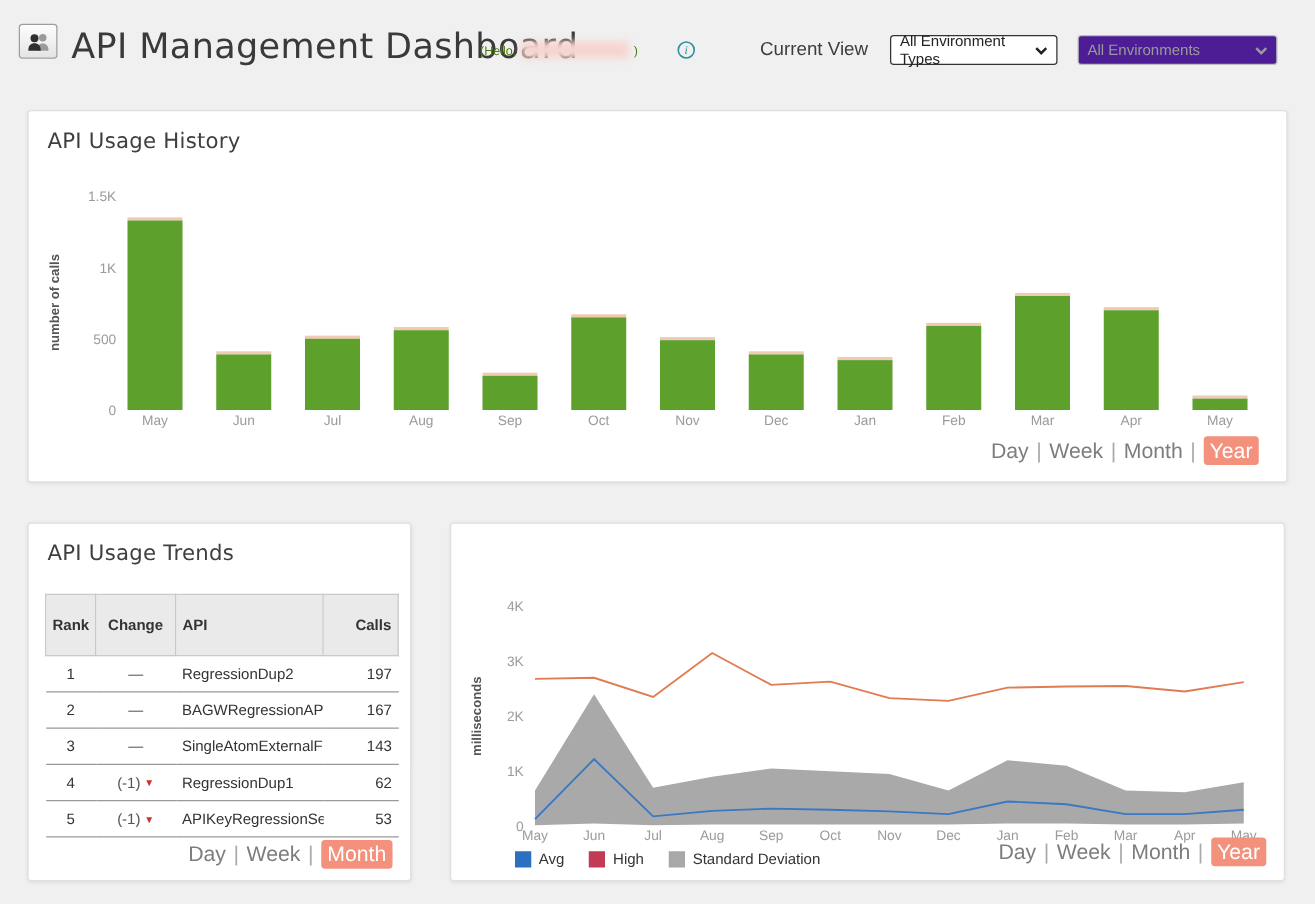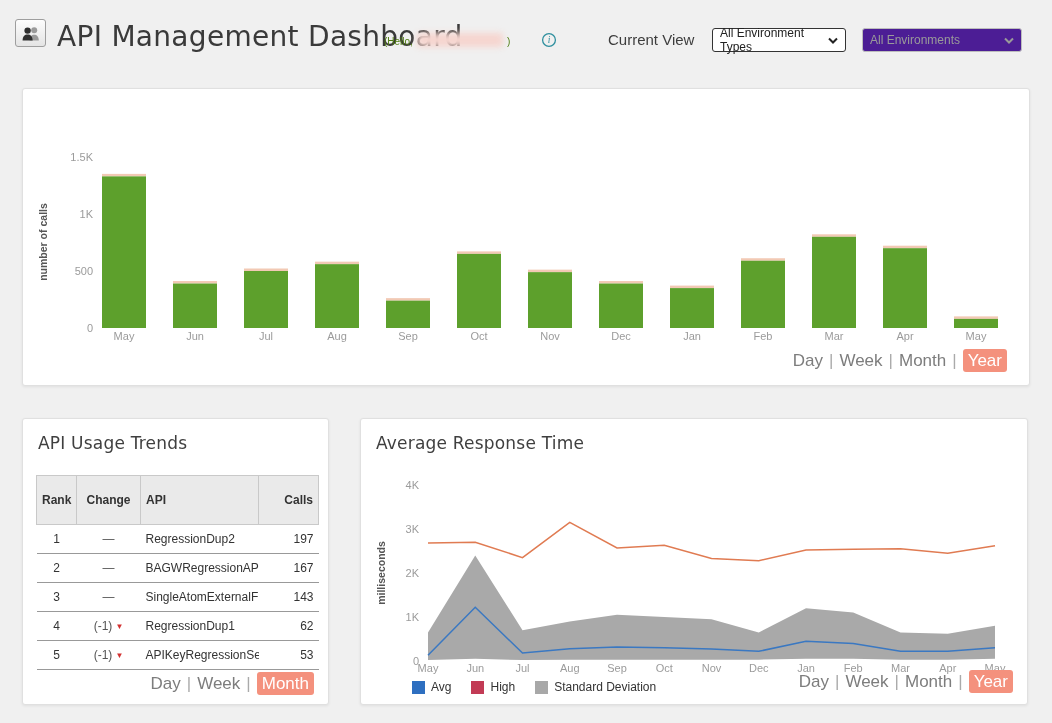--- a/index.html
+++ b/index.html
@@ -135,20 +135,21 @@
   </div>
   <div class="select-box disabled" style="left:862px; width:160px;">
     <span>All Environments</span>
     <svg class="chev" width="10" height="7" viewBox="0 0 10 7">
       <polyline points="1,1.5 5,5.5 9,1.5" fill="none" stroke="#9a9a9a" stroke-width="2"></polyline>
     </svg>
   </div>
 </div>
 
 <div class="panel" id="panel-history">
+  <div class="panel-title">API Usage History</div>
   <svg id="usage-history-chart" width="980" height="215" viewBox="0 0 980 215">
       <text x="60" y="191" text-anchor="end" class="tick">0</text>
       <text x="60" y="134" text-anchor="end" class="tick">500</text>
       <text x="60" y="77" text-anchor="end" class="tick">1K</text>
       <text x="60" y="20" text-anchor="end" class="tick">1.5K</text>
       <text transform="translate(14,101) rotate(-90)" text-anchor="middle" class="axis-label">number of calls</text>
       <rect x="69" y="32.879999999999995" width="44" height="2.5" fill="#f2c9b4"></rect>
       <rect x="69" y="35.379999999999995" width="44" height="151.62" fill="#5da02c"></rect>
       <text x="91" y="199" text-anchor="middle" class="tick">May</text>
       <rect x="140" y="140.04" width="44" height="2.5" fill="#f2c9b4"></rect>
@@ -232,21 +233,20 @@
           <td class="col-change"><span class="chg">(-1)</span><span class="tri">▼</span></td>
           <td class="col-api">APIKeyRegressionSe</td>
           <td class="col-calls">53</td>
         </tr>
       </tbody>
   </table>
   <div class="range-selector" id="trends-range"><span class="opt">Day</span><span class="sep">|</span><span class="opt">Week</span><span class="sep">|</span><span class="opt active">Month</span></div>
 </div>
 
 <div class="panel" id="panel-response">
-  <div class="panel-title">Average Response Time</div>
   <svg id="response-time-chart" width="648" height="212" viewBox="0 0 648 212">
       <text x="48" y="189" text-anchor="end" class="tick">0</text>
       <text x="48" y="145" text-anchor="end" class="tick">1K</text>
       <text x="48" y="101" text-anchor="end" class="tick">2K</text>
       <text x="48" y="57" text-anchor="end" class="tick">3K</text>
       <text x="48" y="13" text-anchor="end" class="tick">4K</text>
       <text transform="translate(14,97) rotate(-90)" text-anchor="middle" class="axis-label">milliseconds</text>
       <polygon points="57,156.4 104.25,79.4 151.5,154.2 198.75,145.4 246,138.8 293.25,141 340.5,143.2 387.75,156.4 435,132.2 482.25,136.6 529.5,156.4 576.75,157.72 624,149.8 624,182.8 576.75,183.68 529.5,183.68 482.25,182.8 435,182.8 387.75,183.68 340.5,183.68 293.25,183.68 246,183.68 198.75,183.68 151.5,184.12 104.25,182.8 57,184.12" fill="#a9a9a9"></polygon>
       <polyline points="57,67.08000000000001 104.25,66.2 151.5,81.60000000000001 198.75,46.400000000000006 246,71.92 293.25,69.28 340.5,82.48 387.75,84.68 435,74.12 482.25,73.24000000000001 529.5,72.80000000000001 576.75,77.2 624,69.72000000000001" fill="none" stroke="#e07b52" stroke-width="1.5"></polyline>
       <polyline points="57,179.28 104.25,131.32 151.5,177.08 198.75,172.68 246,170.92000000000002 293.25,171.8 340.5,173.12 387.75,175.32 435,165.2 482.25,167.4 529.5,175.32 576.75,175.32 624,171.8" fill="none" stroke="#3a78c2" stroke-width="1.5"></polyline>

